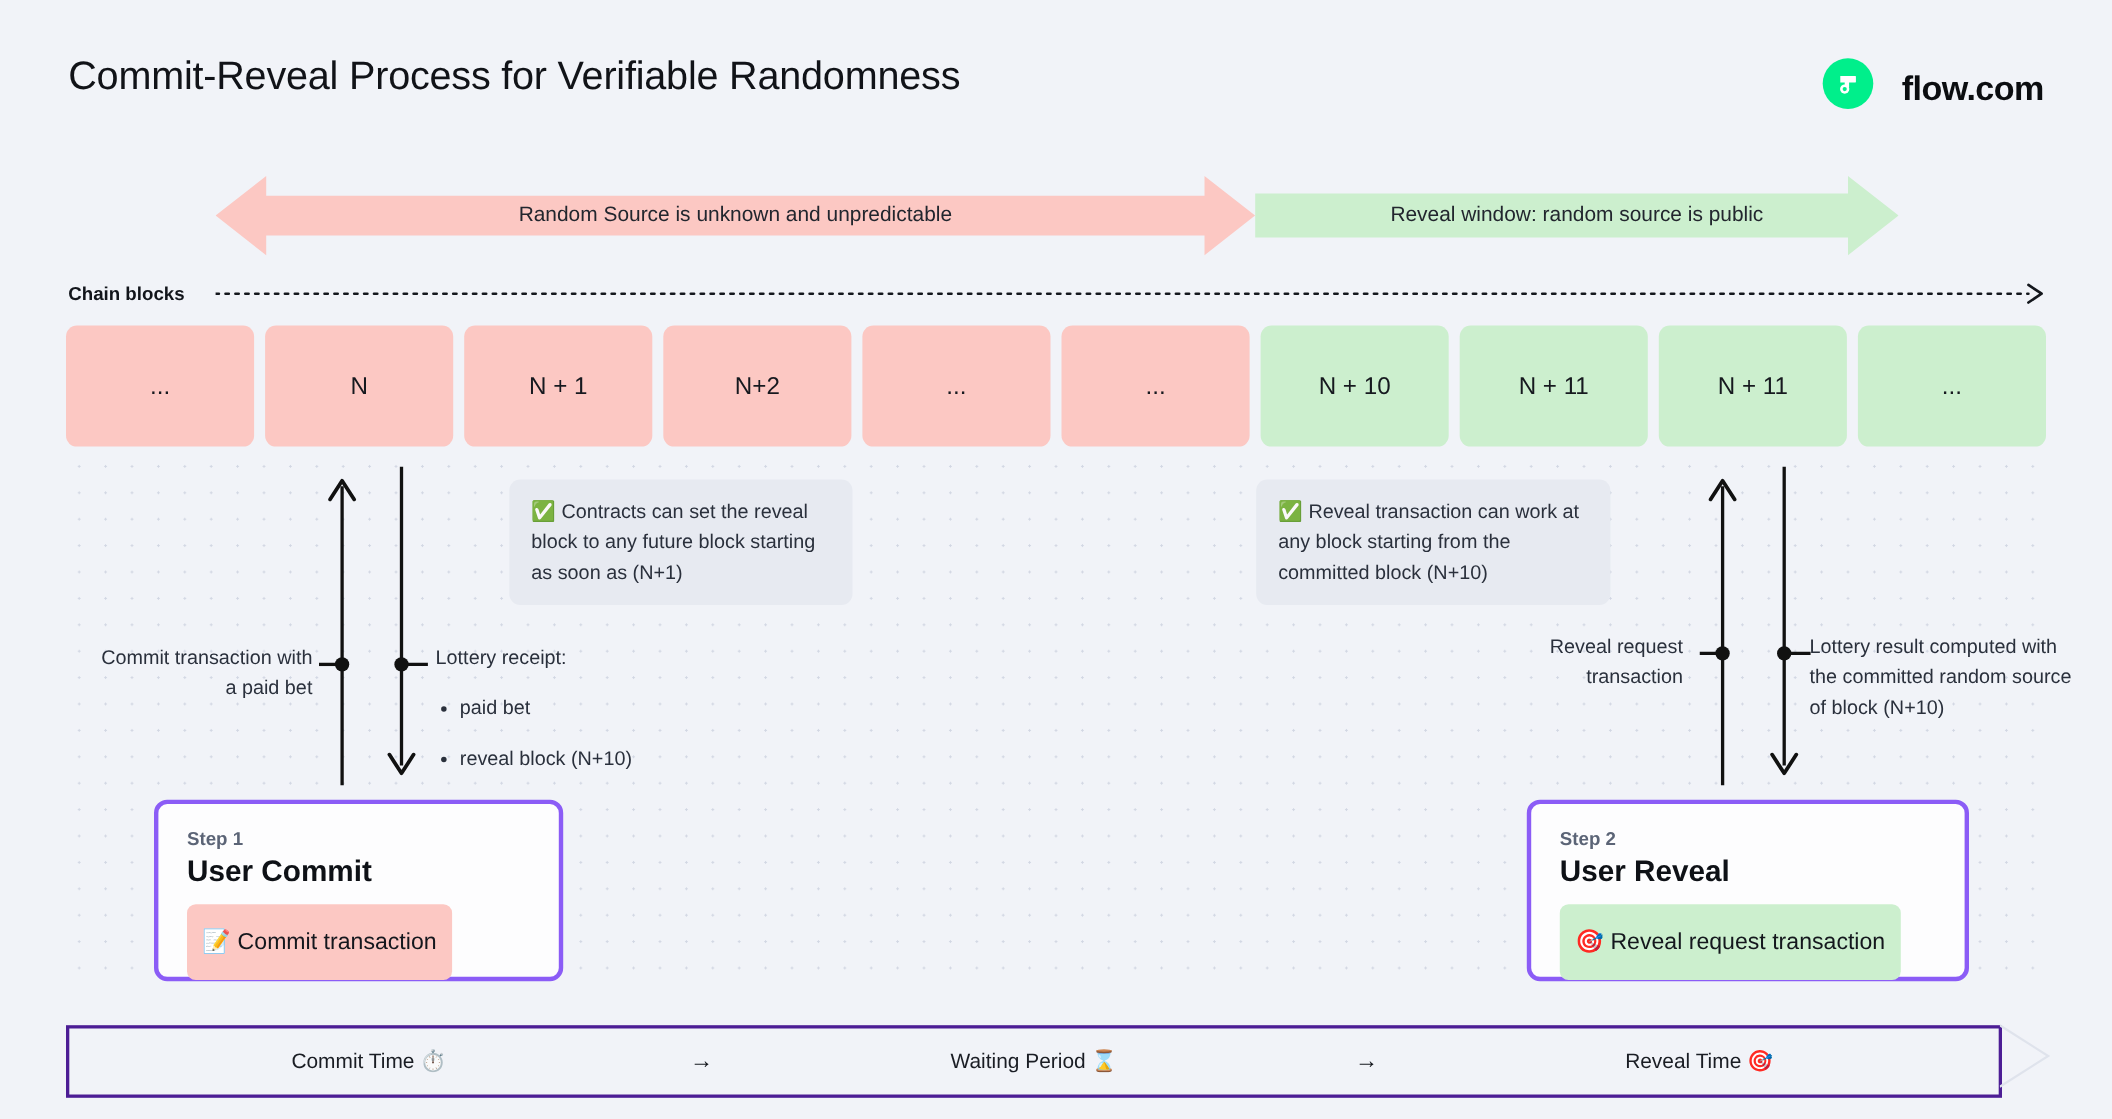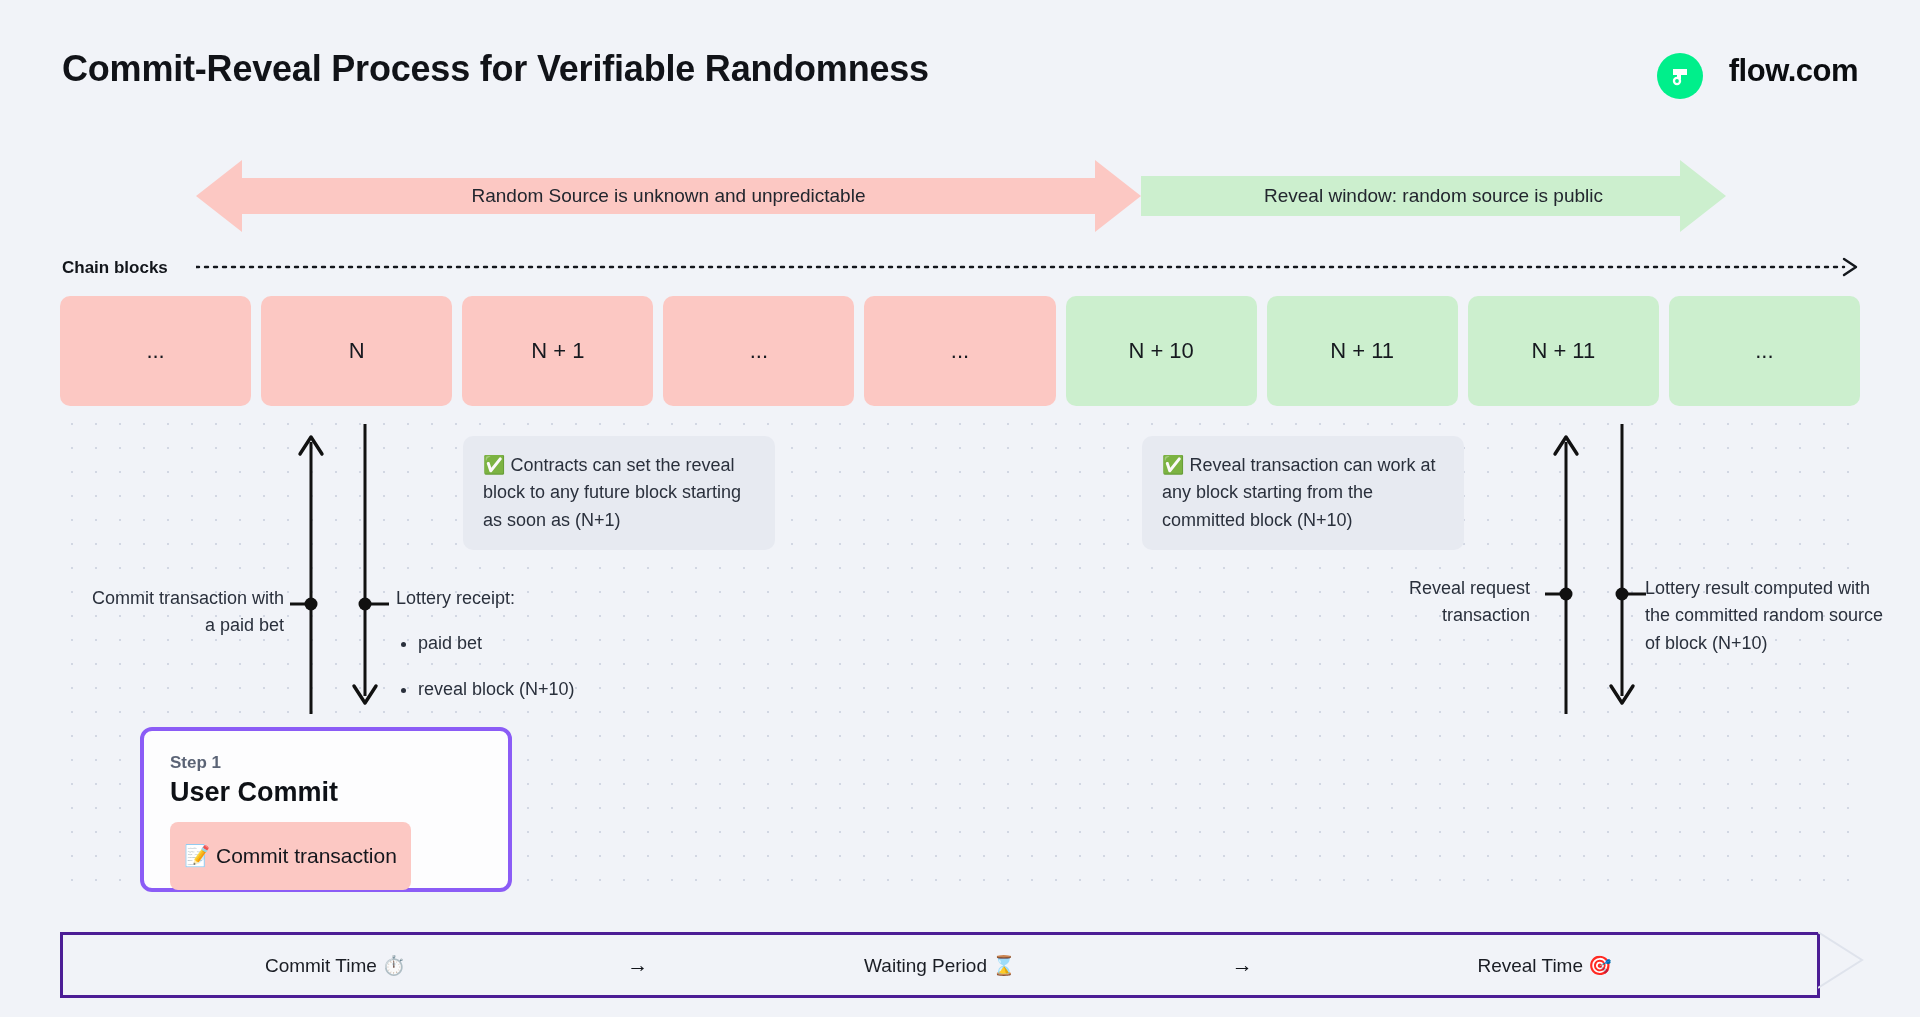--- a/index.html
+++ b/index.html
@@ -7,26 +7,26 @@
     width: 1920px; height: 1017px;
     background: #f1f3f8;
     font-family: "Liberation Sans", sans-serif;
     overflow: hidden;
   }
   #root { position: relative; width: 1920px; height: 1017px; }
 
   
   #page-title {
     position: absolute; left: 62px; top: 48px;
-    font-size: 36px; font-weight: 700; color: #111318;
+    font-size: 36px; font-weight: 400; color: #111318;
     letter-spacing: -0.2px;
   }
   #brand {
     position: absolute; right: 62px; top: 53px;
-    display: flex; align-items: flex-start; gap: 26px;
+    display: flex; align-items: flex-end; gap: 26px;
   }
   #brand-mark {
     width: 46px; height: 46px; border-radius: 50%;
     background: #00ef8b; position: relative;
   }
   #brand-mark svg { position: absolute; left: 10px; top: 10px; }
   #brand-text { font-size: 31px; font-weight: 700; color: #0b0d10; letter-spacing: -0.5px; }
 
   
   .phase-row { position: absolute; left: 0; top: 158px; width: 1920px; height: 76px; text-align: right; }
@@ -150,20 +150,23 @@
     <div class="block pink">
         <span>...</span>
       </div>
     <div class="block pink">
         <span>N</span>
       </div>
     <div class="block pink">
         <span>N + 1</span>
       </div>
     <div class="block pink">
+        <span>N+2</span>
+      </div>
+    <div class="block pink">
         <span>...</span>
       </div>
     <div class="block pink">
         <span>...</span>
       </div>
     <div class="block green">
         <span>N + 10</span>
       </div>
     <div class="block green">
         <span>N + 11</span>
@@ -230,20 +233,28 @@
 
   <div class="step-card" id="step-1">
     <div class="step-kicker">Step 1</div>
     <div class="step-title">User Commit</div>
     <div class="step-pill pink">
       <span>📝</span>
       <span>Commit transaction</span>
     </div>
   </div>
 
+  <div class="step-card" id="step-2">
+    <div class="step-kicker">Step 2</div>
+    <div class="step-title">User Reveal</div>
+    <div class="step-pill green">
+      <span>🎯</span>
+      <span>Reveal request transaction</span>
+    </div>
+  </div>
 
   <div id="timeline">
     <div class="seg">Commit Time ⏱️</div>
     <div class="sep">→</div>
     <div class="seg">Waiting Period ⌛</div>
     <div class="sep">→</div>
     <div class="seg">Reveal Time 🎯</div>
   </div>
   <svg id="timeline-cap" width="52" height="70" viewBox="0 0 52 70">
     <polyline points="0,7 44,35 0,63" fill="none" stroke="#dfe3ec" stroke-width="2"></polyline>

